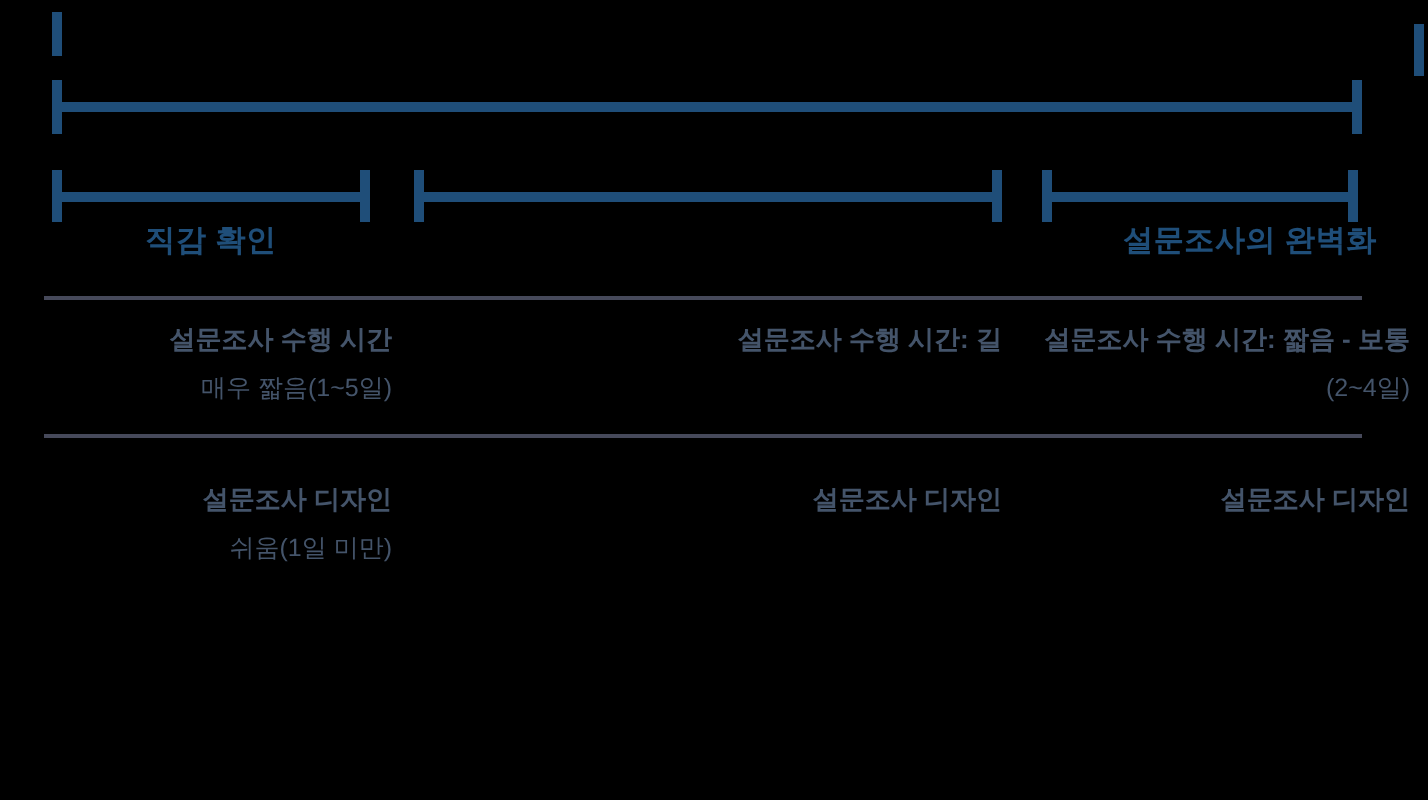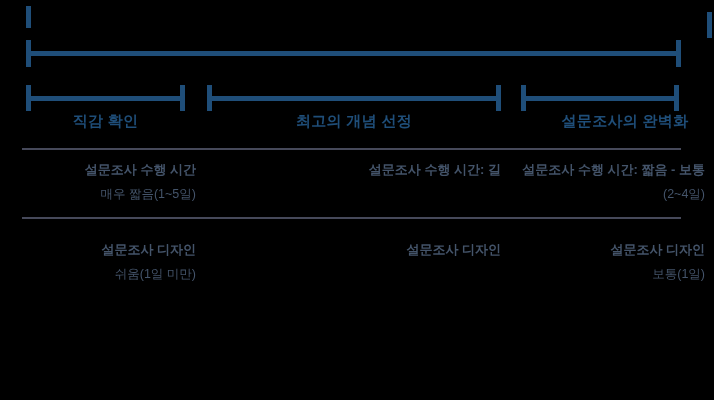--- a/index.html
+++ b/index.html
@@ -59,21 +59,20 @@
       <span class="bar"></span>
     </div>
   <div class="bracket bracket-2">
       <span class="bar"></span>
     </div>
   <div class="bracket bracket-3">
       <span class="bar"></span>
     </div>
 
   <div class="phase-label l1">직감 확인</div>
-  <div class="phase-label l2">최고의 개념 선정</div>
   <div class="phase-label l3">설문조사의 완벽화</div>
 
   <div class="divider div1"></div>
   <div class="divider div2"></div>
 
   <div class="cell row1 col1">
     <div class="cell-title">설문조사 수행 시간</div>
     <div class="cell-value">매우 짧음(1~5일)</div>
   </div>
   <div class="cell row1 col2">
@@ -86,16 +85,15 @@
 
   <div class="cell row2 col1">
     <div class="cell-title">설문조사 디자인</div>
     <div class="cell-value">쉬움(1일 미만)</div>
   </div>
   <div class="cell row2 col2">
     <div class="cell-title">설문조사 디자인</div>
   </div>
   <div class="cell row2 col3">
     <div class="cell-title">설문조사 디자인</div>
-    <div class="cell-value">보통(1일)</div>
   </div>
 
 </div>
 
 </body></html>

